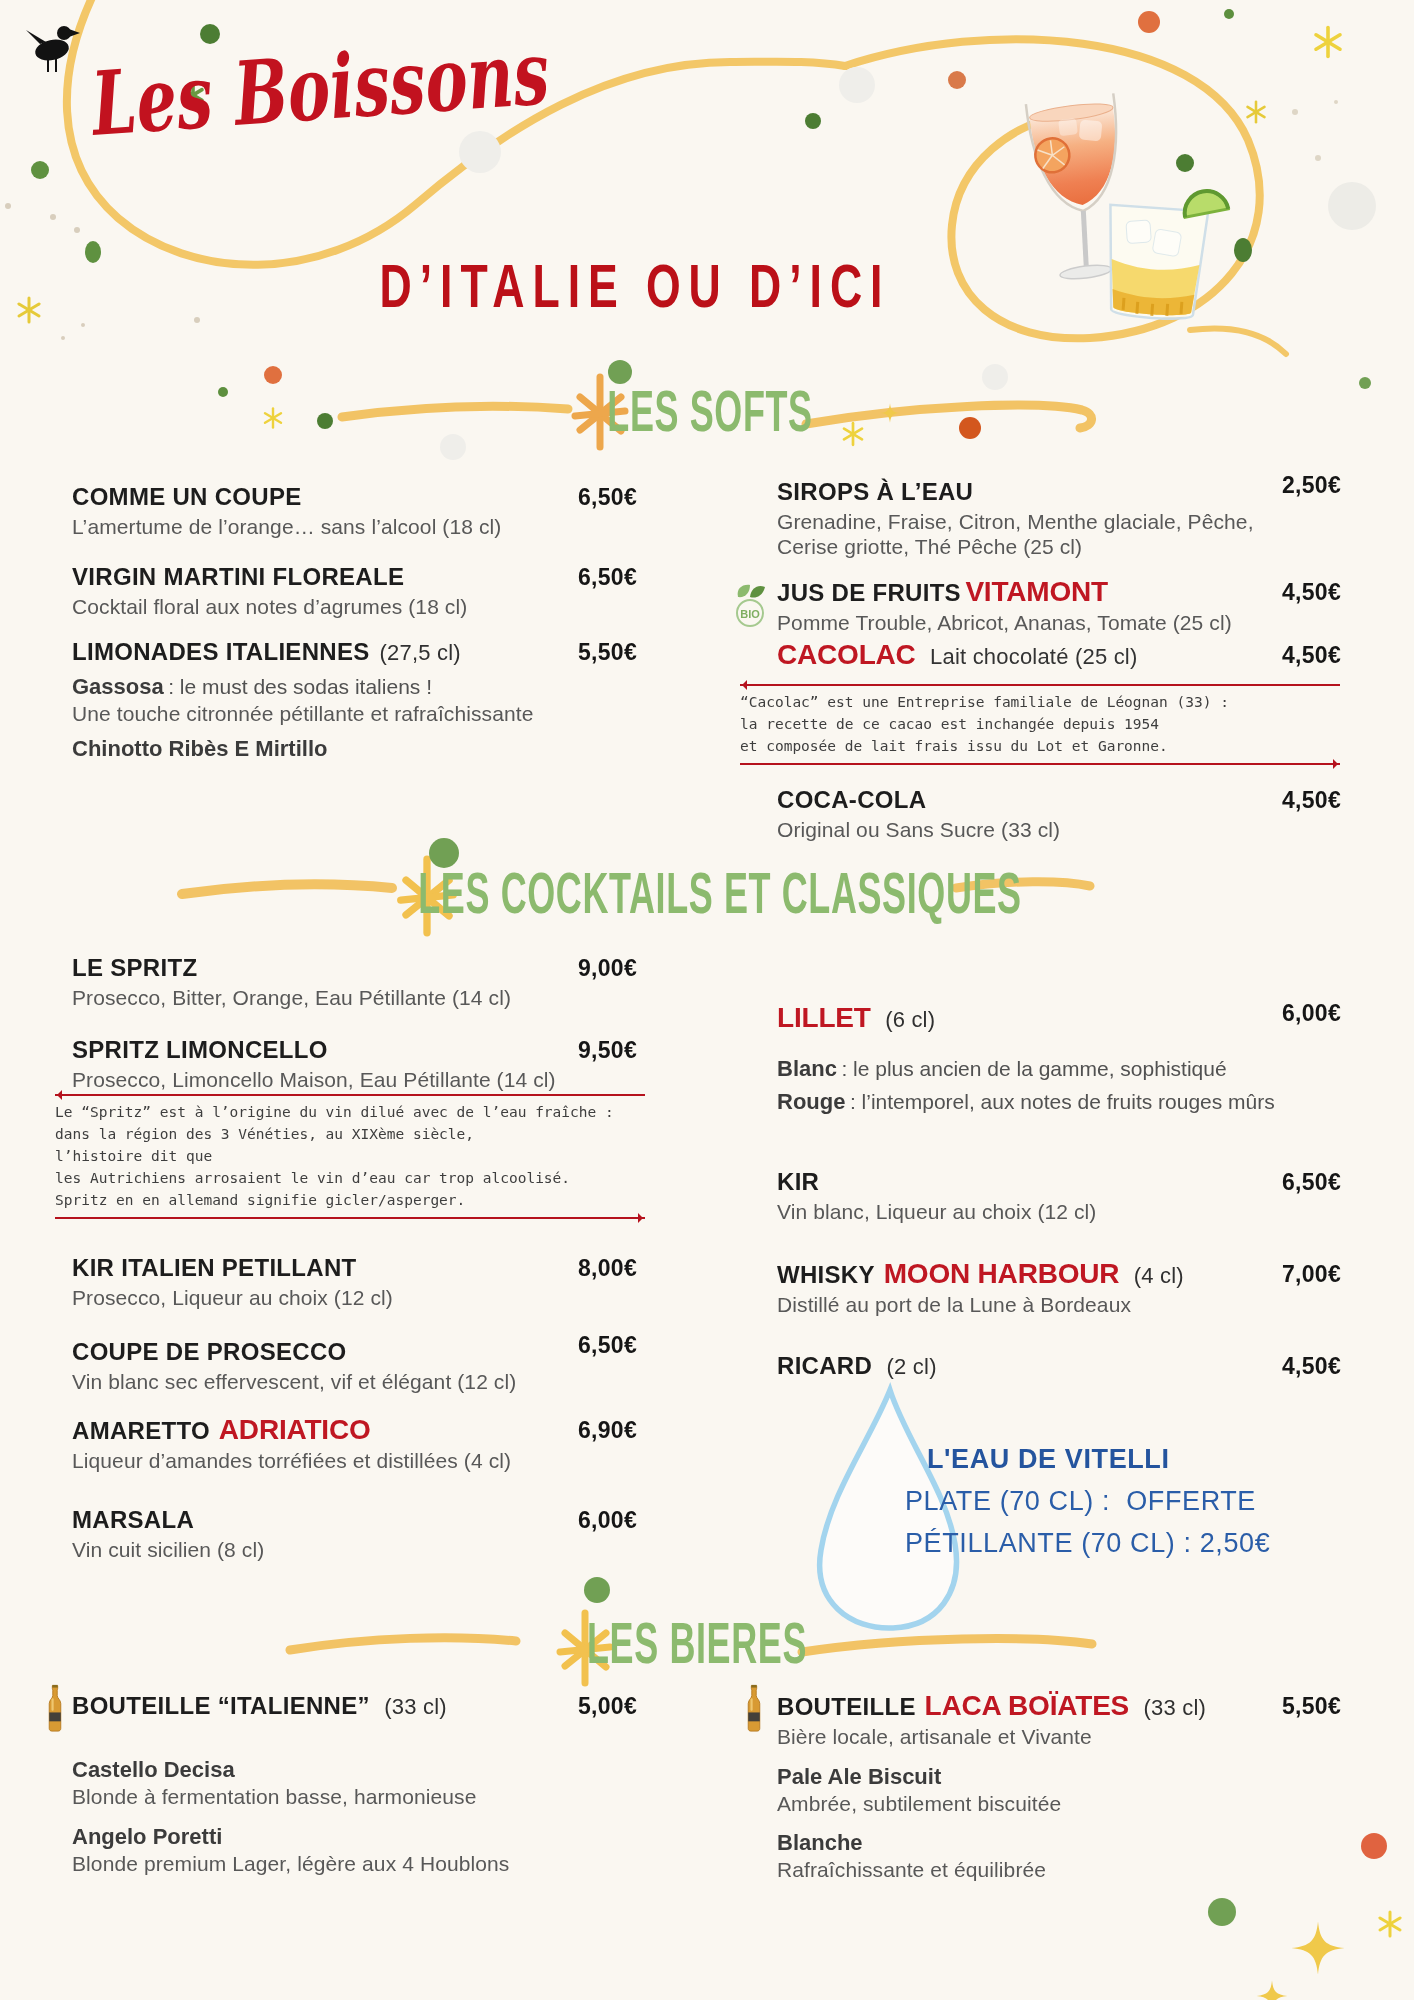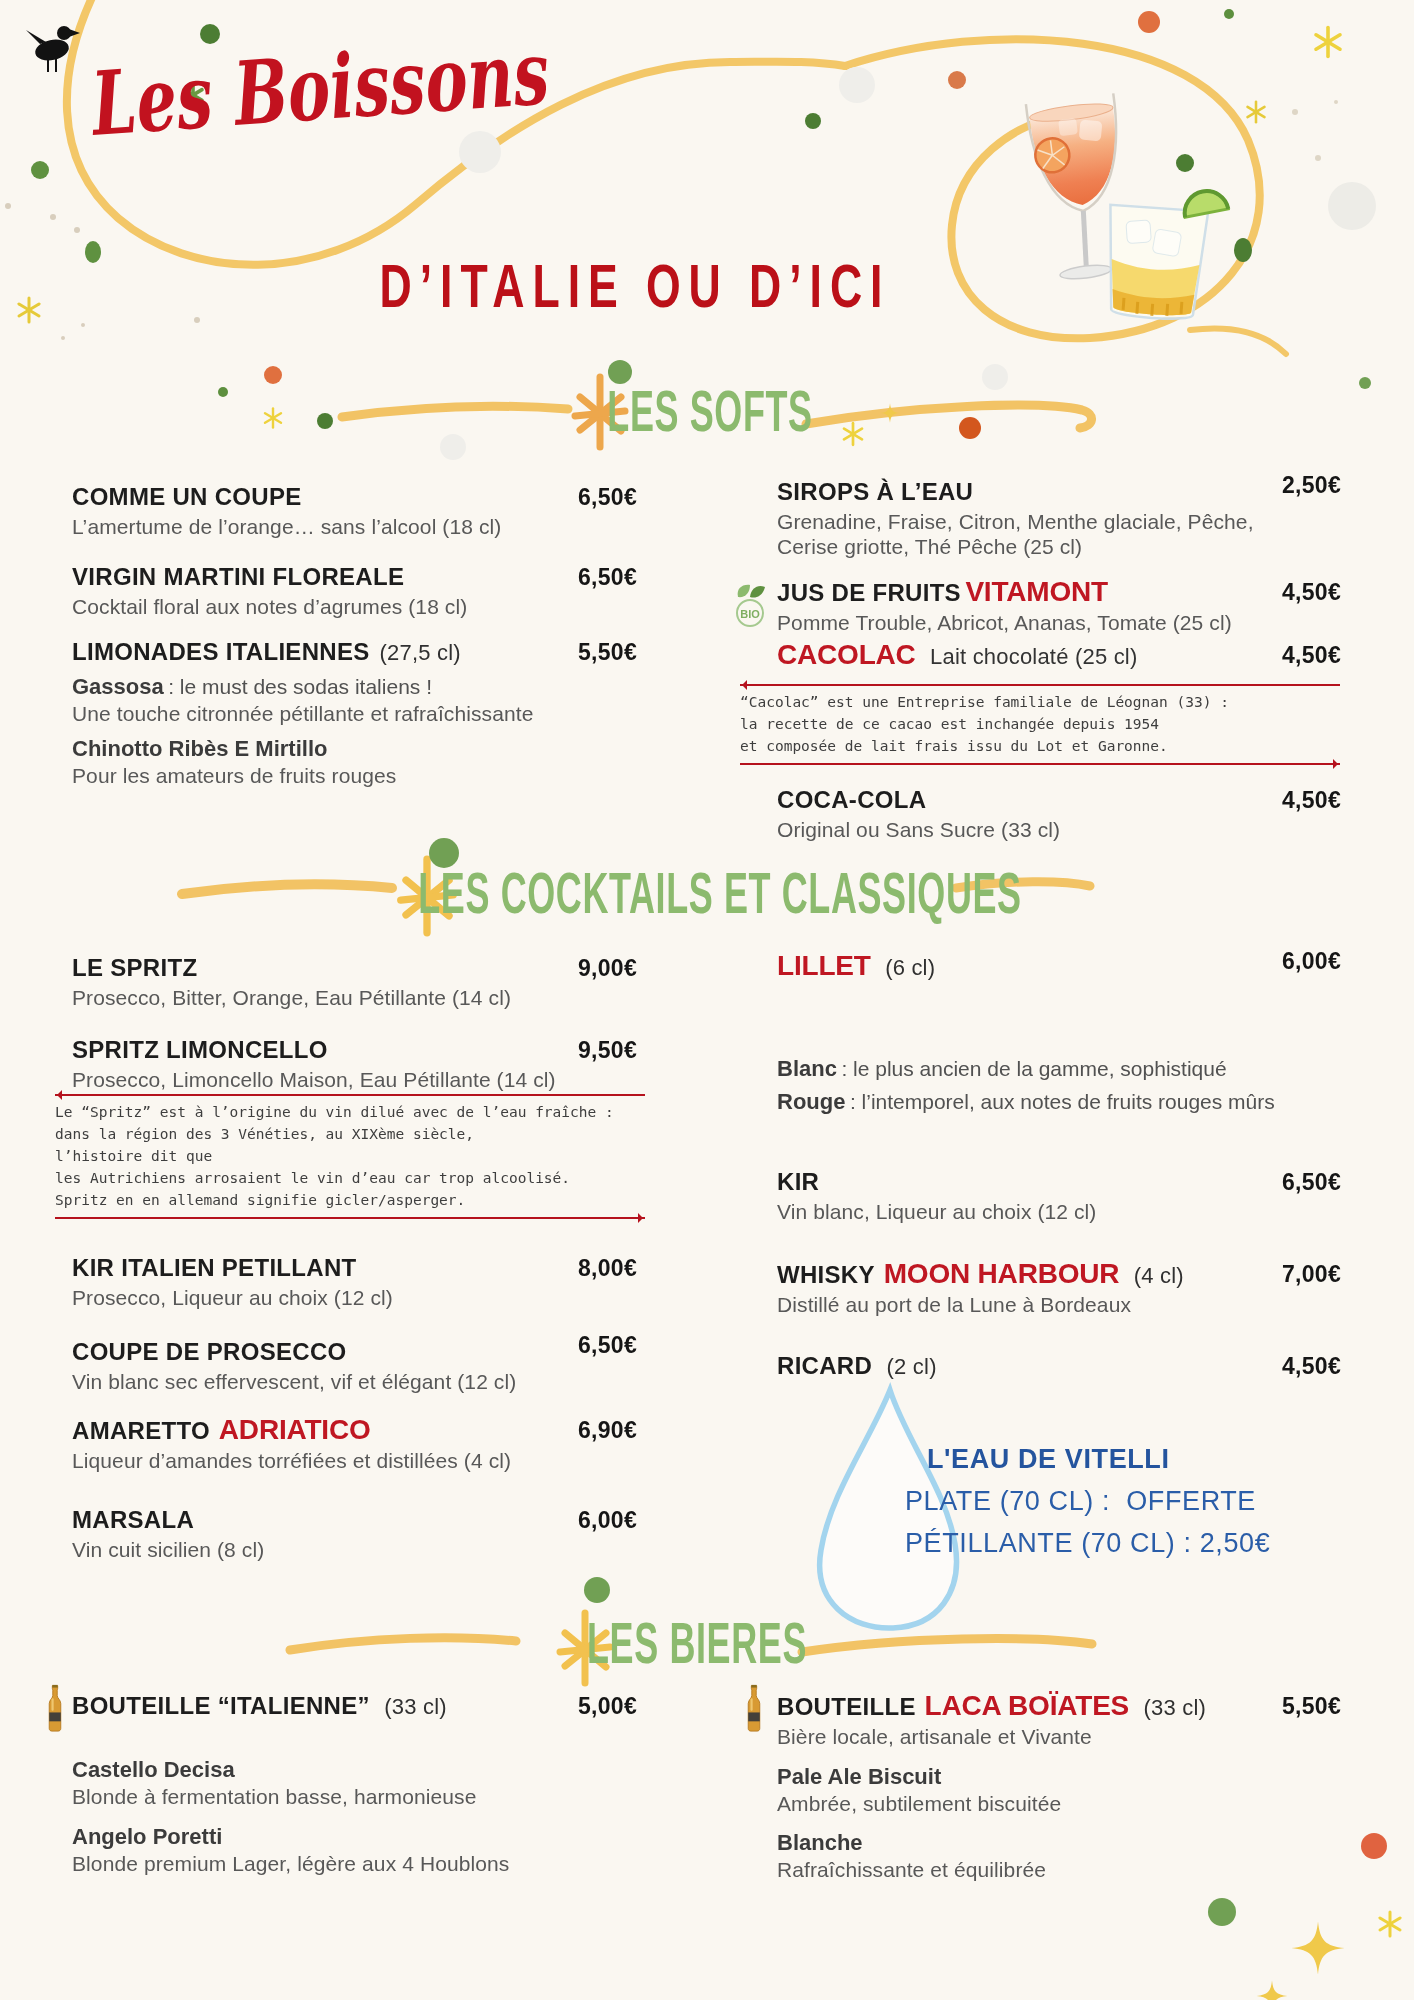--- a/index.html
+++ b/index.html
@@ -232,21 +232,20 @@
   <div class="item col-l" style="top:638px">
     <div class="irow"><span class="iname">LIMONADES ITALIENNES</span><span class="isize">(27,5 cl)</span>
       <span class="iprice">5,50€</span></div>
   </div>
   <div class="item col-l" style="top:674px">
     <div><span class="subname">Gassosa</span> <span class="subtext">: le must des sodas italiens !</span></div>
     <div class="idesc" style="margin-top:1px">Une touche citronnée pétillante et rafraîchissante</div>
   </div>
   <div class="item col-l" style="top:736px">
     <div><span class="subname">Chinotto Ribès E Mirtillo</span></div>
-    <div class="idesc" style="margin-top:1px">Pour les amateurs de fruits rouges</div>
   </div>
 
   <div class="item col-r" style="top:478px">
     <div class="irow"><span class="iname">SIROPS À L’EAU</span>
       <span class="iprice" style="top:-6px">2,50€</span></div>
     <div class="idesc">
         <span style="display:block">Grenadine, Fraise, Citron, Menthe glaciale, Pêche,</span>
         <span style="display:block">Cerise griotte, Thé Pêche (25 cl)</span>
       </div>
   </div>
@@ -307,21 +306,21 @@
     <div class="irow"><span class="iname">AMARETTO</span>&nbsp; <span class="brand">ADRIATICO</span>
       <span class="iprice">6,90€</span></div>
     <div class="idesc">Liqueur d’amandes torréfiées et distillées (4 cl)</div>
   </div>
   <div class="item col-l" style="top:1506px">
     <div class="irow"><span class="iname">MARSALA</span>
       <span class="iprice">6,00€</span></div>
     <div class="idesc">Vin cuit sicilien (8 cl)</div>
   </div>
 
-  <div class="item col-r" style="top:952px">
+  <div class="item col-r" style="top:1004px">
     <div class="irow"><span class="brand">LILLET</span> <span class="isize">(6 cl)</span>
       <span class="iprice" style="top:-4px">6,00€</span></div>
   </div>
   <div class="item col-r" style="top:1056px">
     <span class="subname">Blanc</span> <span class="subtext">: le plus ancien de la gamme, sophistiqué</span>
   </div>
   <div class="item col-r" style="top:1089px">
     <span class="subname">Rouge</span> <span class="subtext">: l’intemporel, aux notes de fruits rouges mûrs</span>
   </div>
   <div class="item col-r" style="top:1168px">

